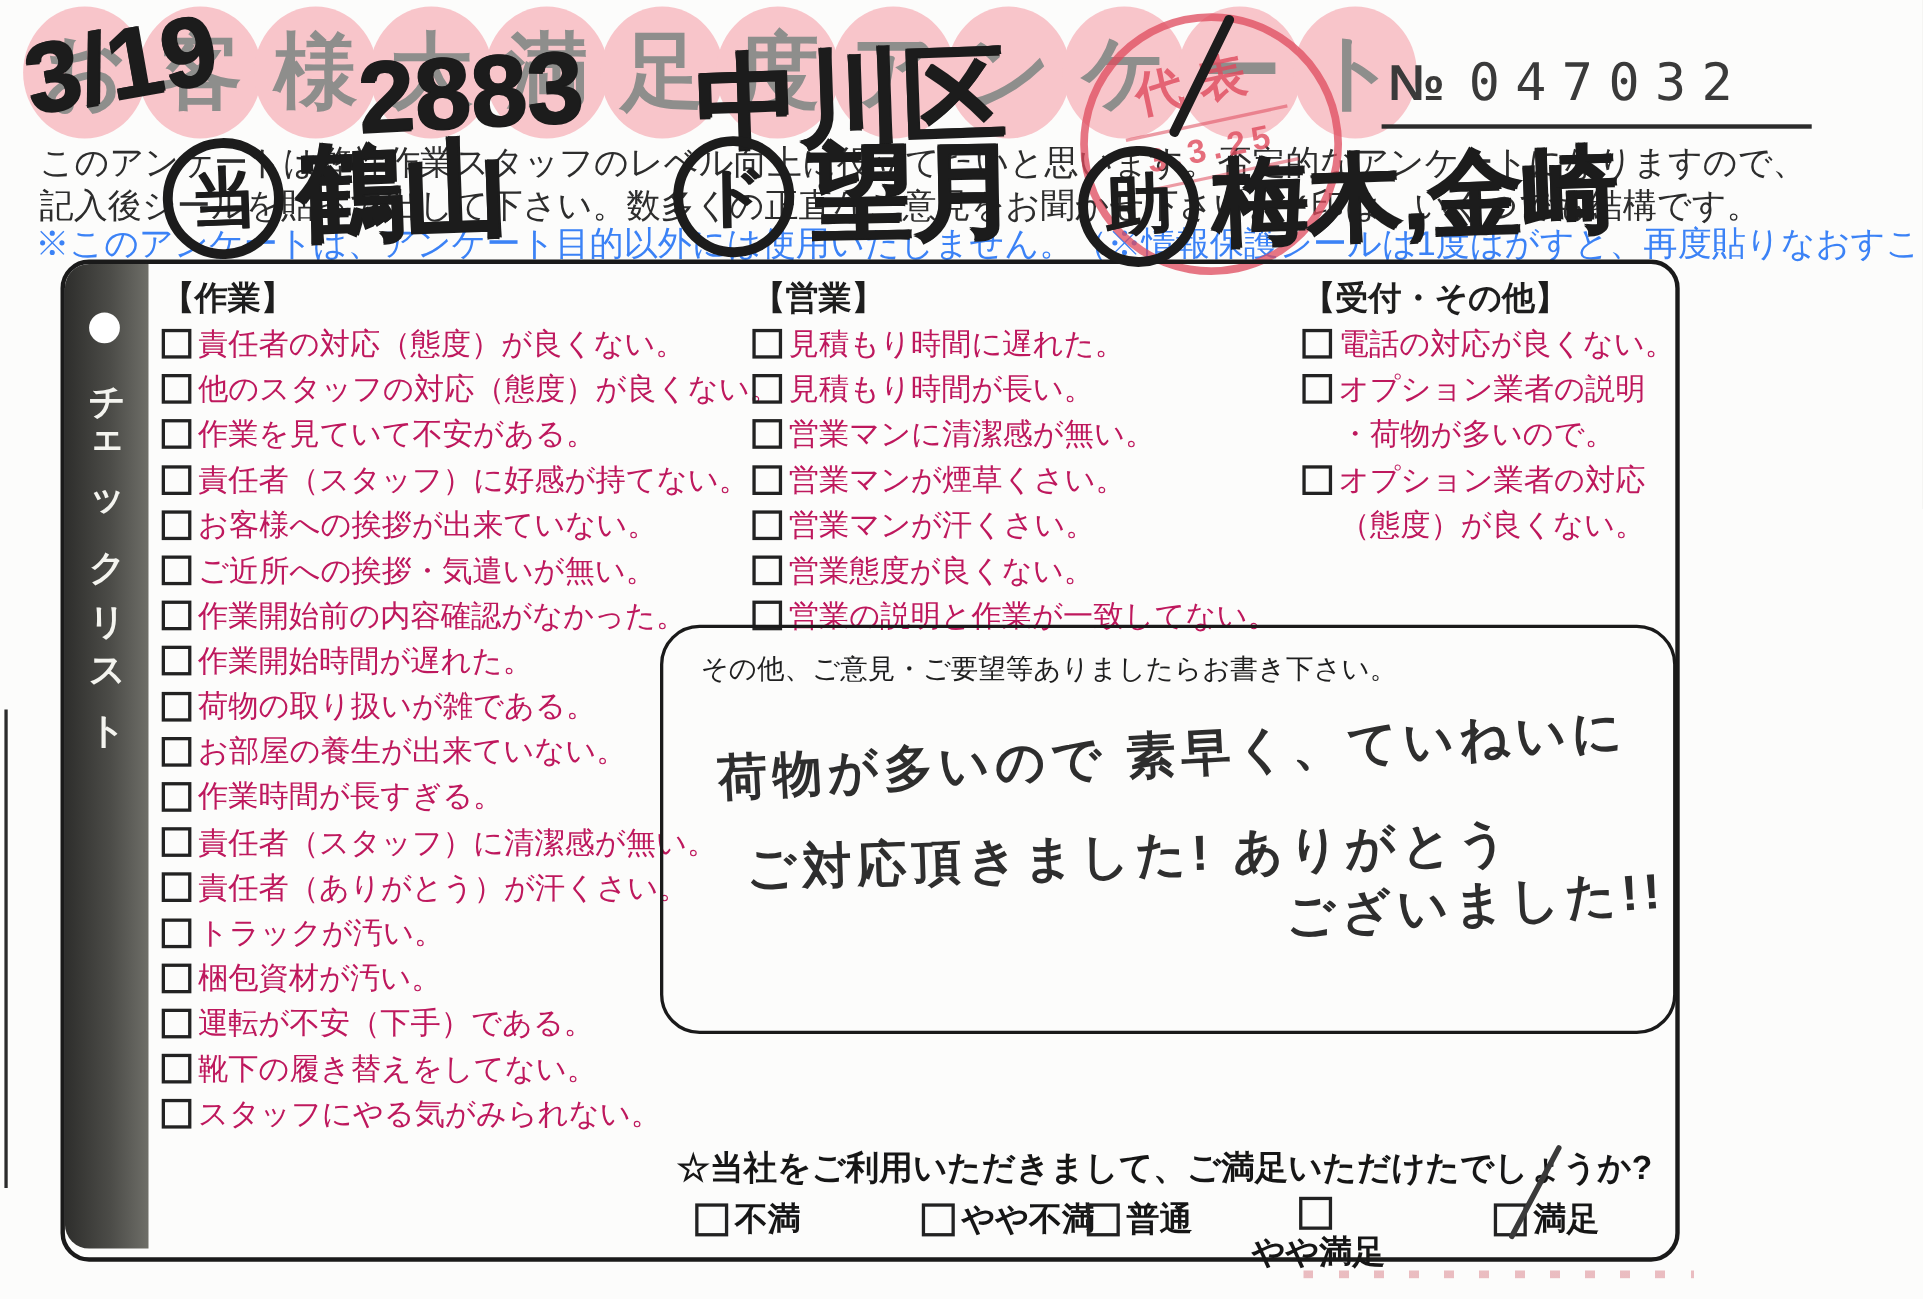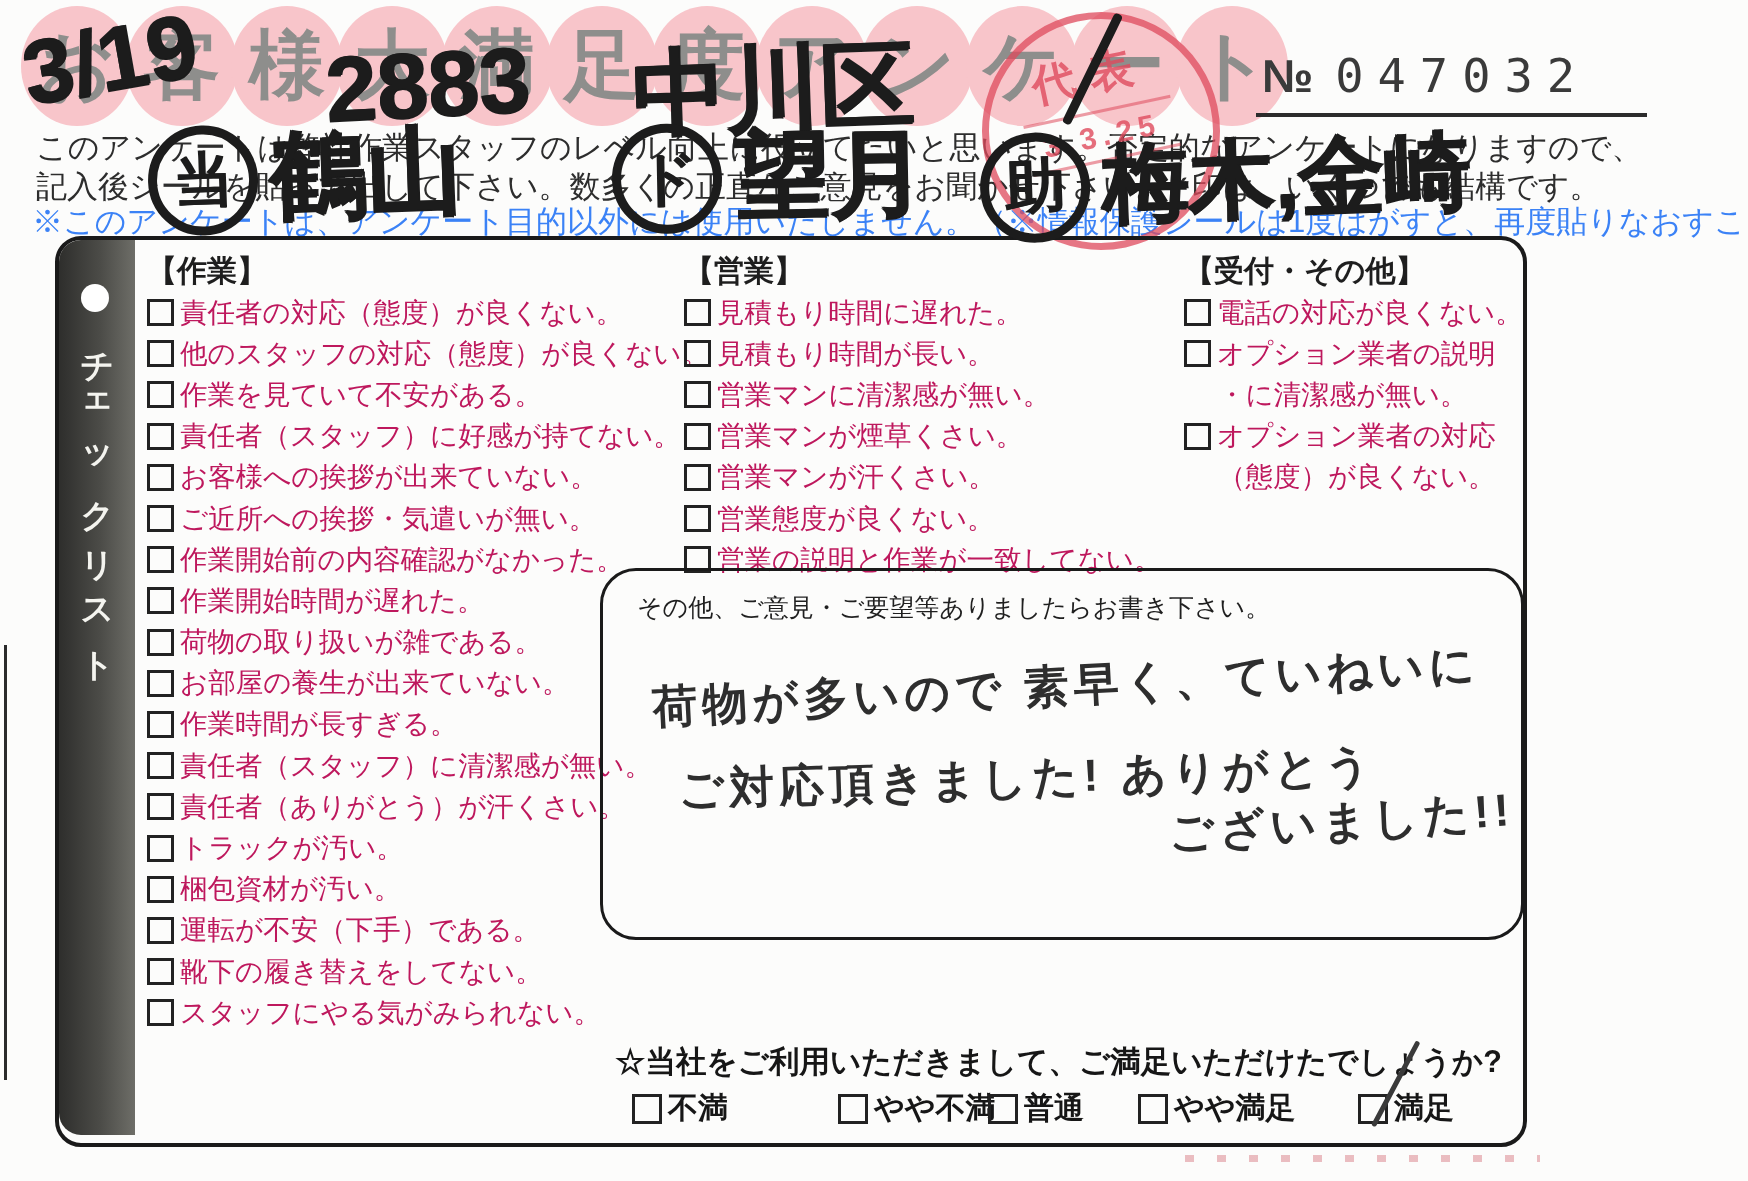--- a/index.html
+++ b/index.html
@@ -69,21 +69,21 @@
   .comment-label{padding:20px 0 0 34px;font-size:25px;color:#1f1f1f;}
   .hw-comment{position:absolute;z-index:5;color:#2e2e2e;font-weight:bold;white-space:nowrap;letter-spacing:5px;}
   .hw-comment.l0{left:652px;top:656px;font-size:45px;transform:rotate(-3deg);}
   .hw-comment.l1{left:678px;top:748px;font-size:45px;transform:rotate(-2deg);}
   .hw-comment.l2{left:1168px;top:792px;font-size:45px;transform:rotate(-4deg);}
   
   .question{position:absolute;left:615px;top:1042px;z-index:3;font-size:30.5px;font-weight:bold;color:#161616;white-space:nowrap;}
   .options{position:absolute;left:0;top:0;z-index:3;}
   .option{position:absolute;top:1088px;display:flex;align-items:center;font-size:30px;font-weight:bold;color:#161616;white-space:nowrap;}
   .option .cbox{width:24px;height:24px;position:relative;}
-  .opt-0{left:632px;} .opt-1{left:790px;padding-left:48px;} .opt-2{left:988px;} .opt-3{left:1138px;} .opt-4{left:1358px;font-family:Liberation Serif, serif;}
+  .opt-0{left:632px;} .opt-1{left:790px;padding-left:48px;} .opt-2{left:988px;} .opt-3{left:1138px;flex-direction:column;} .opt-4{left:1358px;font-family:Liberation Serif, serif;}
   .checkmark{position:absolute;left:10px;bottom:-4px;width:5px;height:96px;background:#3a3a3a;
     transform:rotate(28deg);transform-origin:bottom left;border-radius:3px;}
   
   .scan-line{position:absolute;left:4px;top:645px;width:3px;height:435px;background:#2b2b2b;z-index:1;}
   .faint-red-text{position:absolute;left:1185px;top:1155px;width:355px;height:7px;z-index:1;opacity:.55;
     background:repeating-linear-gradient(90deg,rgba(198,60,74,.6) 0 9px,transparent 9px 32px);}
 </style>
 </head>
 <body>
 
@@ -255,21 +255,21 @@
       <div class="col-header">【受付・その他】</div>
       <div class="check-item">
         <span class="cbox"></span>
         <span>電話の対応が良くない。</span>
       </div>
       <div class="check-item">
         <span class="cbox"></span>
         <span>オプション業者の説明</span>
       </div>
       <div class="check-item cont">
-        <span>・に清潔感が無い。</span>
+        <span>・荷物が多いので。</span>
       </div>
       <div class="check-item">
         <span class="cbox"></span>
         <span>オプション業者の対応</span>
       </div>
       <div class="check-item cont">
         <span>（態度）が良くない。</span>
       </div>
     </div>
 

